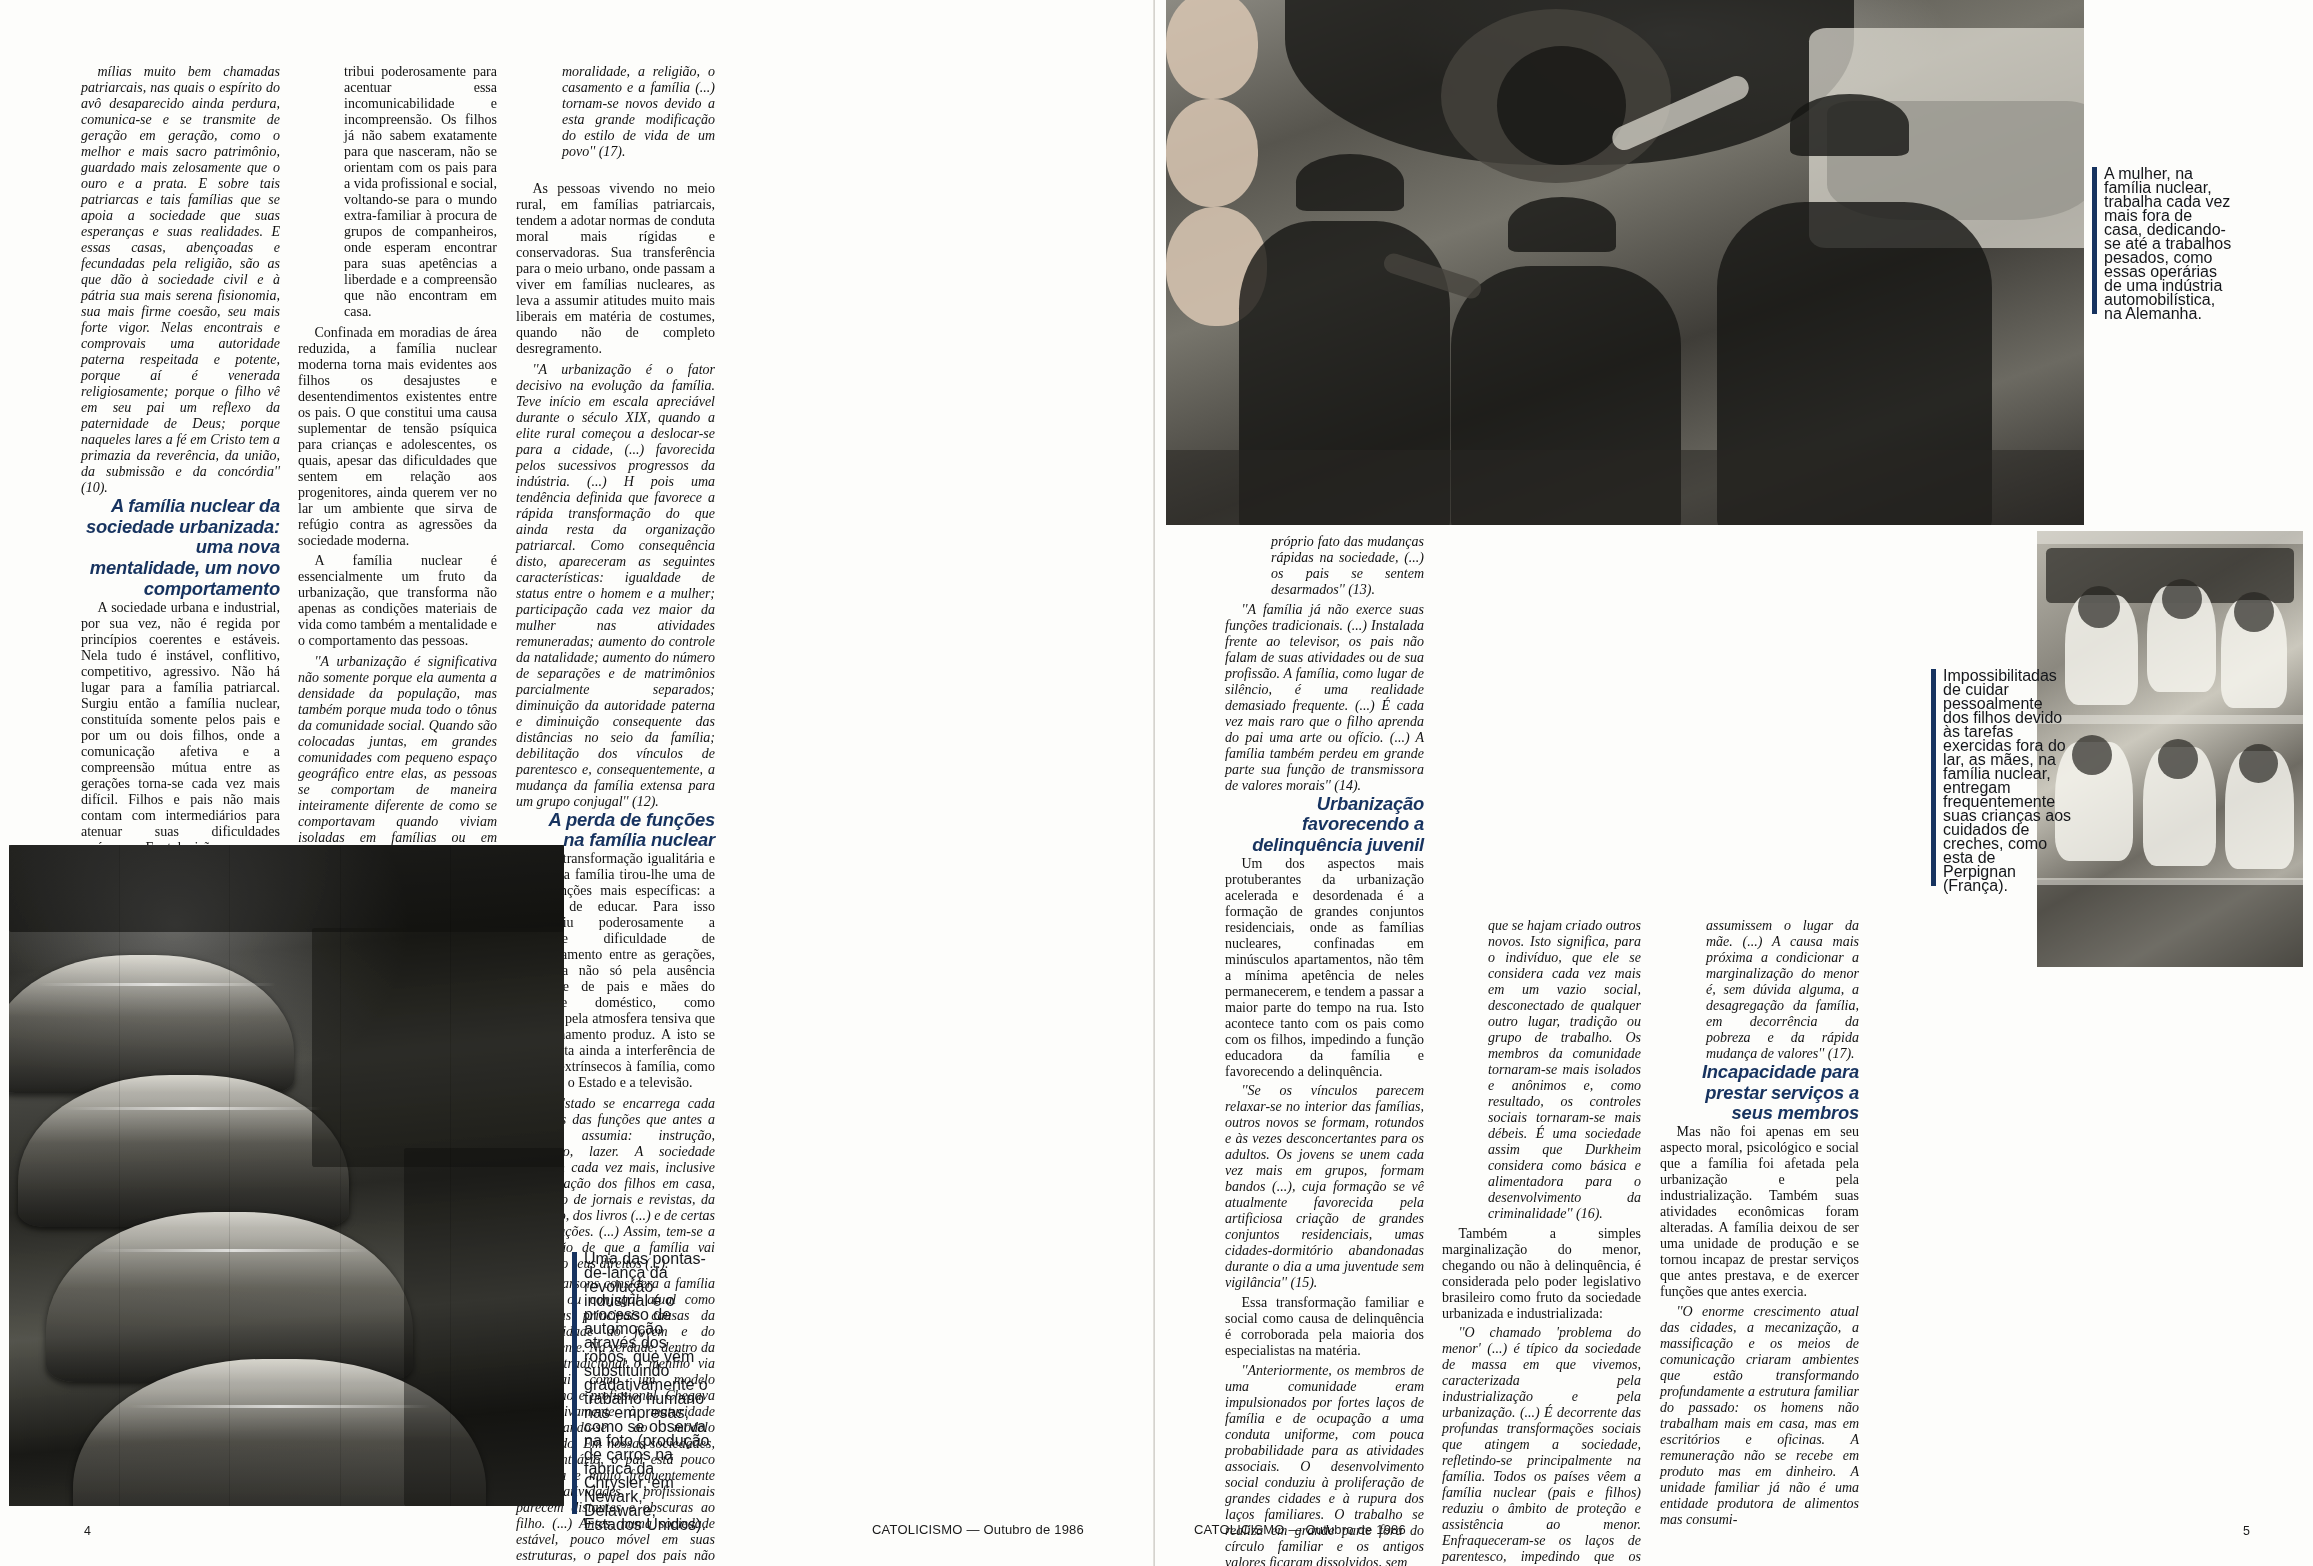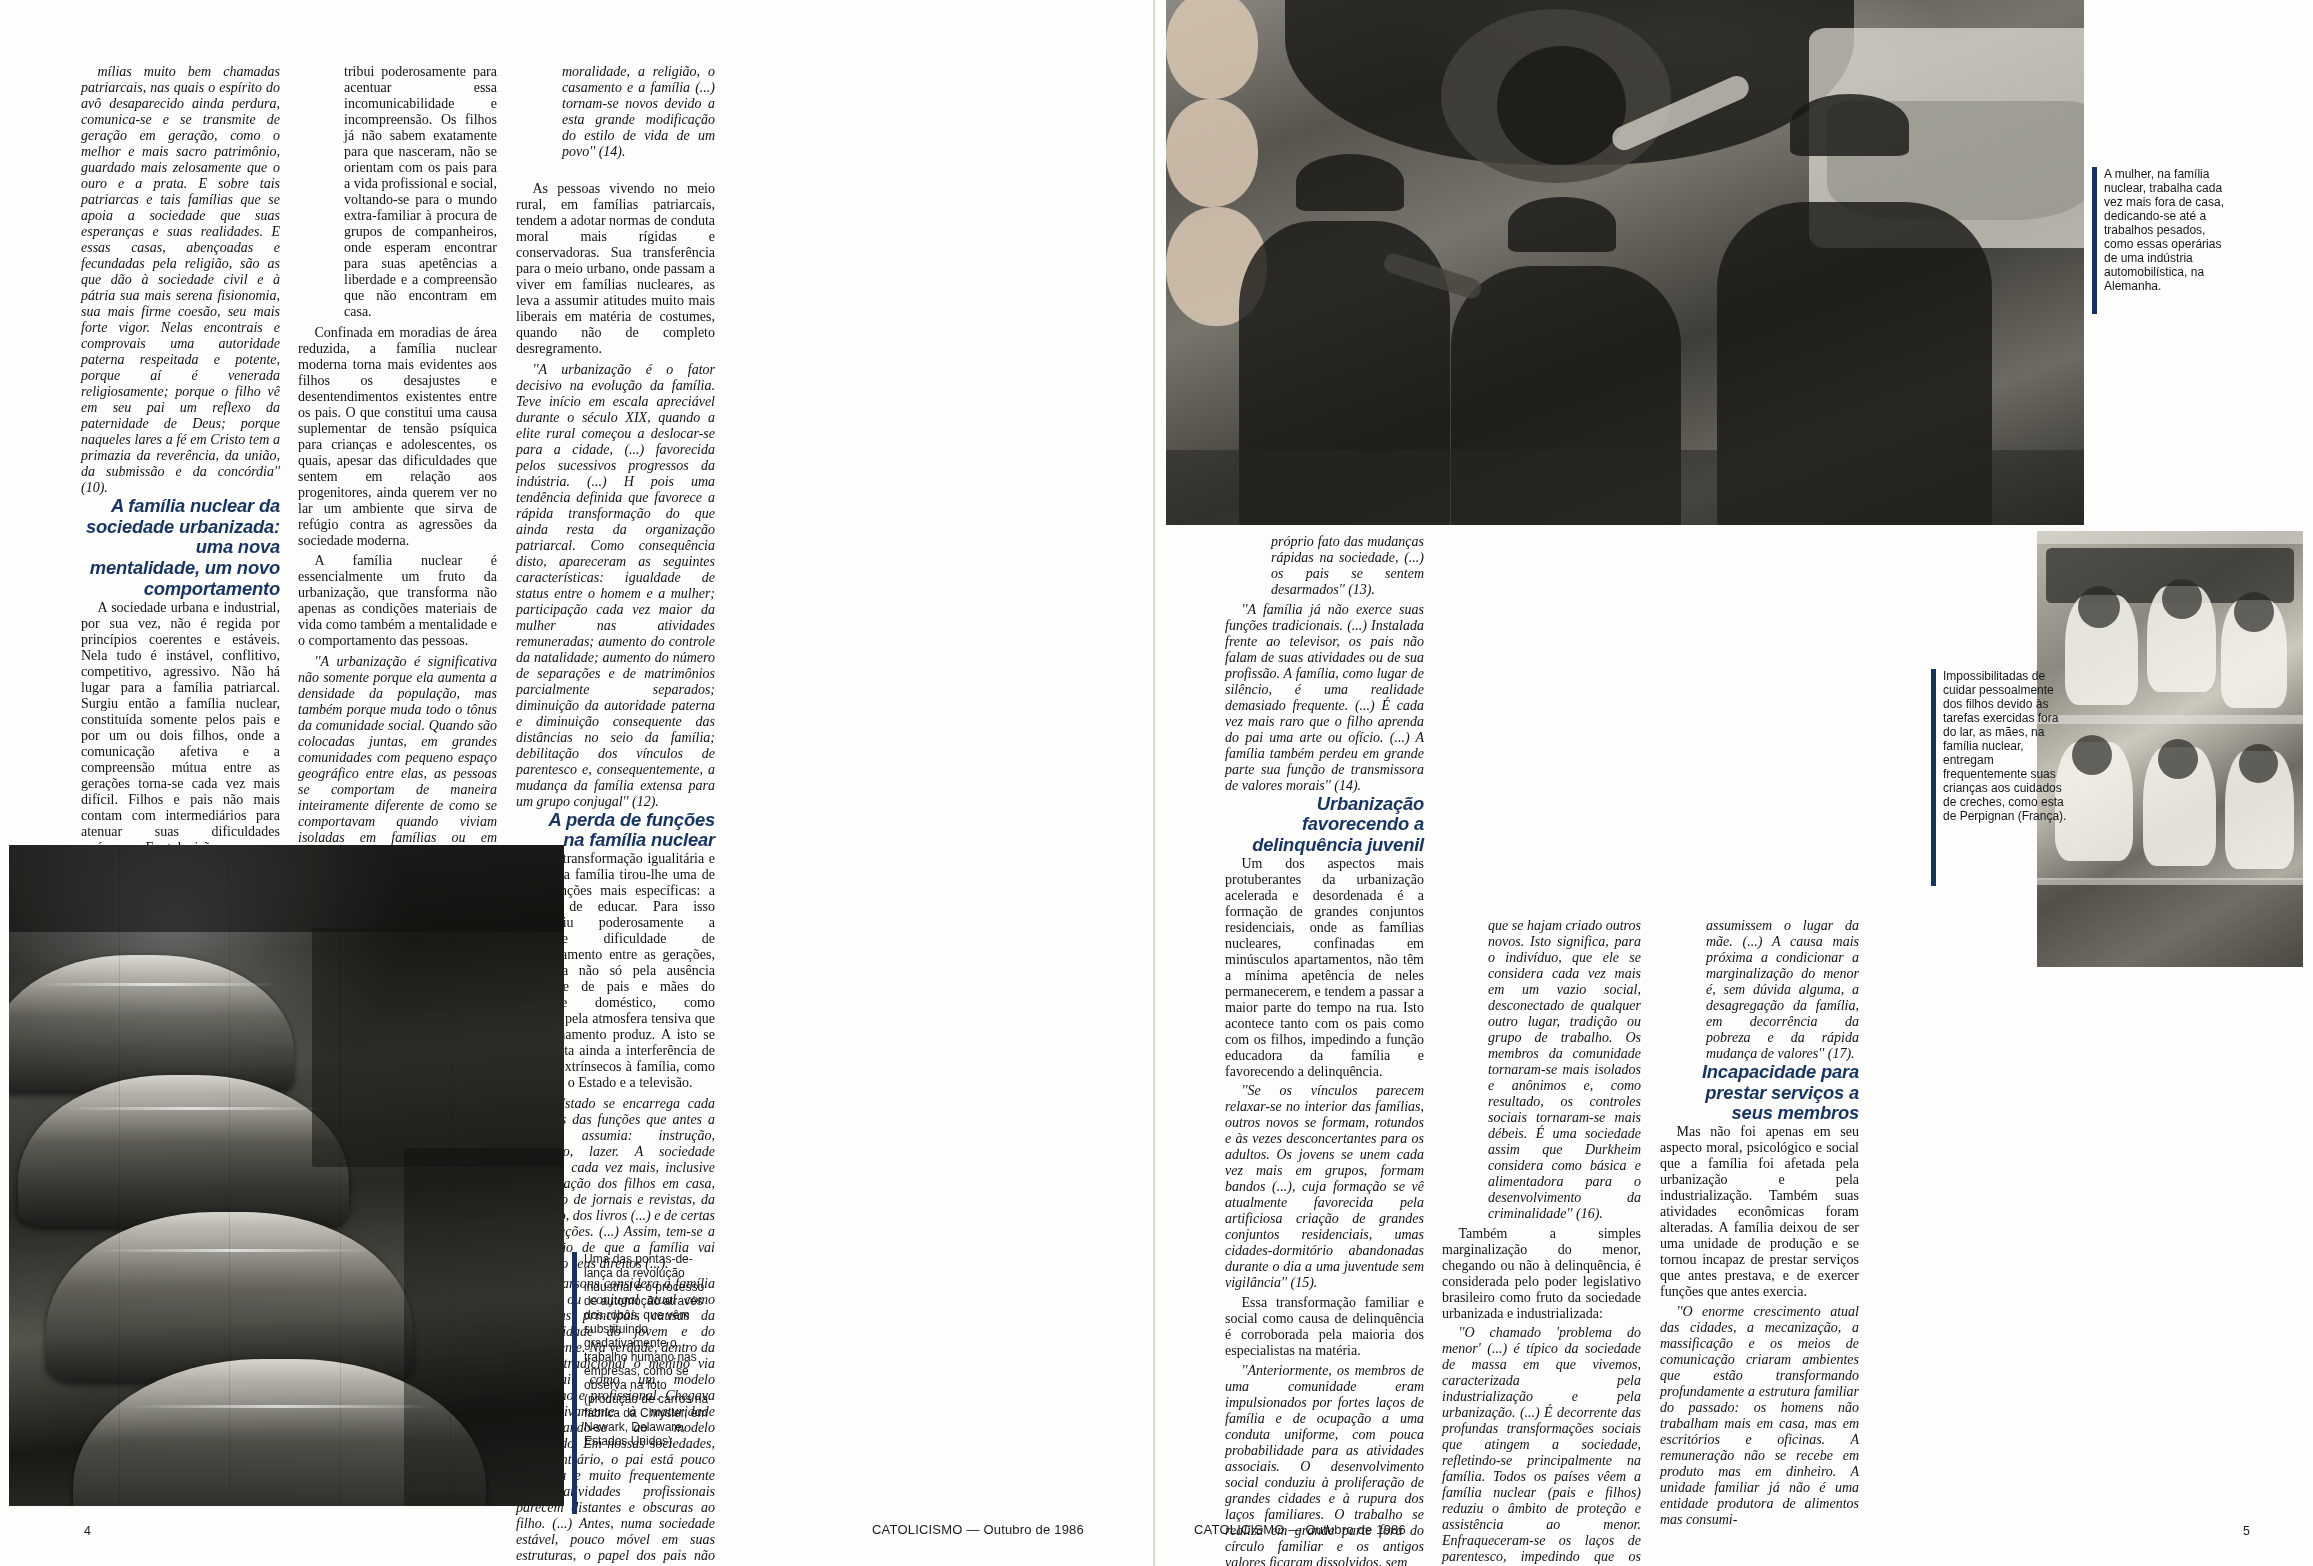--- a/index.html
+++ b/index.html
@@ -64,21 +64,21 @@
     text-indent: 0;
     margin: 13px 0 8.3px 0;
     text-align: right;
     letter-spacing: -0.2px;
   }
 
   
   .caption {
     position: absolute;
     font-family: "Liberation Sans", sans-serif;
-    font-size: 12px;
+    font-size: 16px;
     line-height: 14px;
     color: #14161a;
     text-align: left;
   }
   .caption-bar {
     position: absolute;
     background: #17335f;
   }
 
   
@@ -172,21 +172,21 @@
     </div>
 
     <div class="col" style="left:298px; top:64px; width:199px; height:799px;">
       <p class="noind">tribui poderosamente para acentuar essa incomunicabilidade e incompreensão. Os filhos já não sabem exatamente para que nasceram, não se orientam com os pais para a vida profissional e social, voltando-se para o mundo extra-familiar à procura de grupos de companheiros, onde esperam encontrar para suas apetências a liberdade e a compreensão que não encontram em casa.</p>
       <p style="margin-top:4.6px">Confinada em moradias de área reduzida, a família nuclear moderna torna mais evidentes aos filhos os desajustes e desentendimentos existentes entre os pais. O que constitui uma causa suplementar de tensão psíquica para crianças e adolescentes, os quais, apesar das dificuldades que sentem em relação aos progenitores, ainda querem ver no lar um ambiente que sirva de refúgio contra as agressões da sociedade moderna.</p>
       <p style="margin-top:4.6px">A família nuclear é essencialmente um fruto da urbanização, que transforma não apenas as condições materiais de vida como também a mentalidade e o comportamento das pessoas.</p>
       <p class="ital" style="margin-top:4.6px">''A urbanização é significativa não somente porque ela aumenta a densidade da população, mas também porque muda todo o tônus da comunidade social. Quando são colocadas juntas, em grandes comunidades com pequeno espaço geográfico entre elas, as pessoas se comportam de maneira inteiramente diferente de como se comportavam quando viviam isoladas em famílias ou em pequenos grupos de vizinhos. Problemas como a criação dos filhos, a situação econômica, a</p>
     </div>
 
     <div class="col" style="left:516px; top:64px; width:199px; height:1433px;">
-      <p class="noind ital">moralidade, a religião, o casamento e a família (...) tornam-se novos devido a esta grande modificação do estilo de vida de um povo'' (14).</p>
+      <p class="noind ital">moralidade, a religião, o casamento e a família (...) tornam-se novos devido a esta grande modificação do estilo de vida de um povo'' (17).</p>
       <p style="margin-top:21px">As pessoas vivendo no meio rural, em famílias patriarcais, tendem a adotar normas de conduta moral mais rígidas e conservadoras. Sua transferência para o meio urbano, onde passam a viver em famílias nucleares, as leva a assumir atitudes muito mais liberais em matéria de costumes, quando não de completo desregramento.</p>
       <p class="ital" style="margin-top:4.6px">''A urbanização é o fator decisivo na evolução da família. Teve início em escala apreciável durante o século XIX, quando a elite rural começou a deslocar-se para a cidade, (...) favorecida pelos sucessivos progressos da indústria. (...) H pois uma tendência definida que favorece a rápida transformação do que ainda resta da organização patriarcal. Como consequência disto, apareceram as seguintes características: igualdade de status entre o homem e a mulher; participação cada vez maior da mulher nas atividades remuneradas; aumento do controle da natalidade; aumento do número de separações e de matrimônios parcialmente separados; diminuição da autoridade paterna e diminuição consequente das distâncias no seio da família; debilitação dos vínculos de parentesco e, consequentemente, a mudança da família extensa para um grupo conjugal'' (12).</p>
       <p class="sec-head">A perda de funções na família nuclear</p>
       <p>Essa transformação igualitária e liberal da família tirou-lhe uma de suas funções mais específicas: a função de educar. Para isso contribuiu poderosamente a crescente dificuldade de relacionamento entre as gerações, motivada não só pela ausência frequente de pais e mães do ambiente doméstico, como também pela atmosfera tensiva que o confinamento produz. A isto se acrescenta ainda a interferência de fatores extrínsecos à família, como a escola, o Estado e a televisão.</p>
       <p class="ital" style="margin-top:4.6px">''O Estado se encarrega cada vez mais das funções que antes a família assumia: instrução, educação, lazer. A sociedade intervém cada vez mais, inclusive na educação dos filhos em casa, por meio de jornais e revistas, da televisão, dos livros (...) e de certas organizações. (...) Assim, tem-se a impressão de que a família vai perdendo seus direitos (...).</p>
       <p class="ital" style="margin-top:4.6px">''T. Parsons considera a família nuclear ou conjugal atual como uma das principais causas da agressividade do jovem e do adolescente. Na verdade, dentro da família tradicional o menino via seu pai como um modelo masculino e profissional. Chegava progressivamente à maturidade conformando-se ao modelo observado. Em nossas sociedades, pelo contrário, o pai está pouco em casa e muito frequentemente suas atividades profissionais parecem distantes e obscuras ao filho. (...) Antes, numa sociedade estável, pouco móvel em suas estruturas, o papel dos pais não era problemático. Transmitia-se de geração em geração e ninguém o discutia. (...) Atualmente, pelo</p>
     </div>
 
     <div class="photo" id="photo-cars" style="left:9.2px; top:845px; width:555px; height:661px;">
       <div class="car-row" style="left:-18.4px; top:110px; width:303px; height:138px;"></div>

